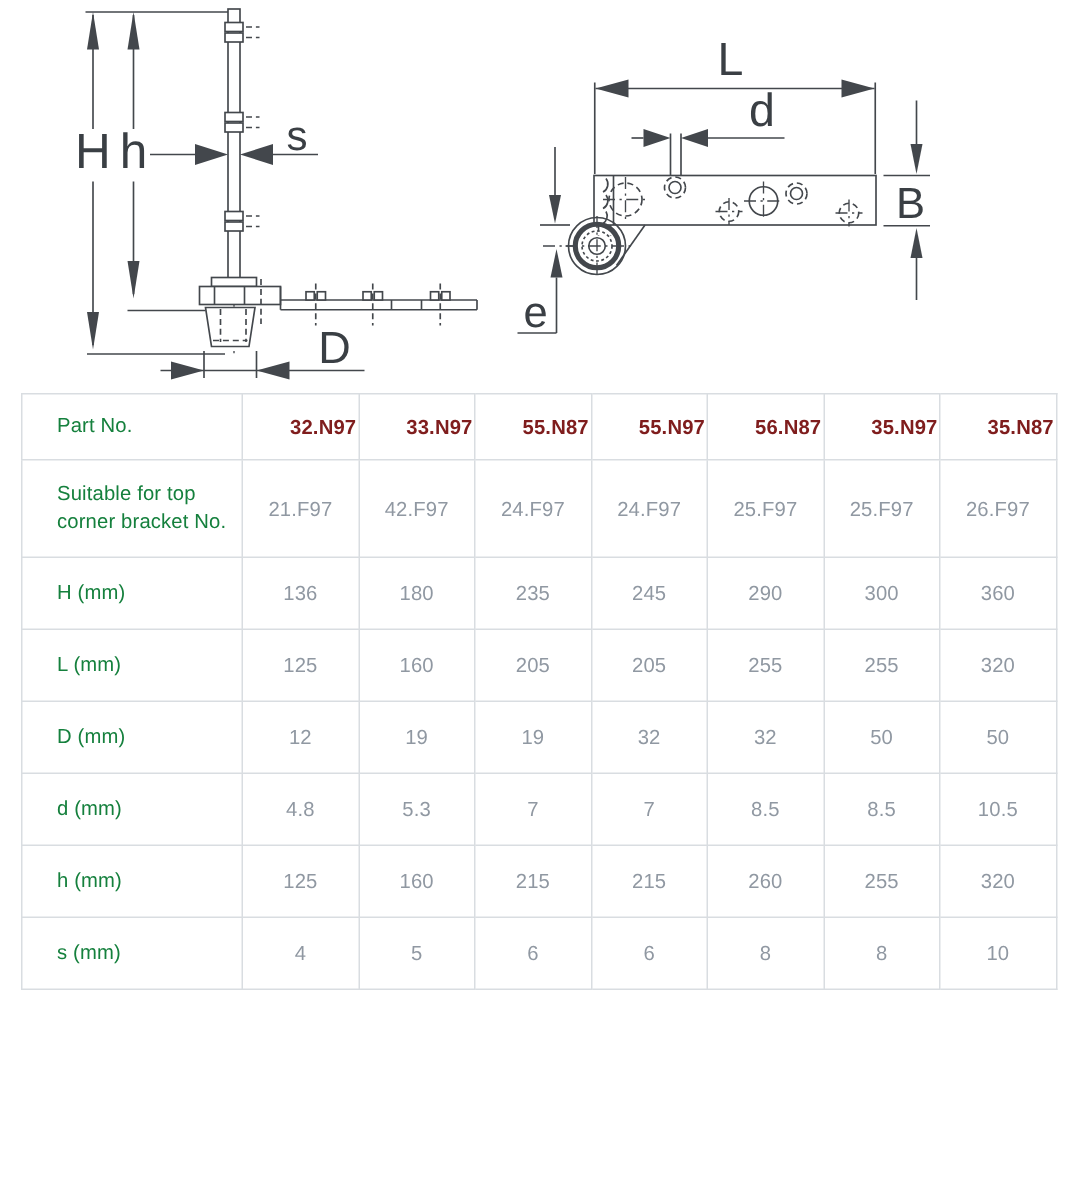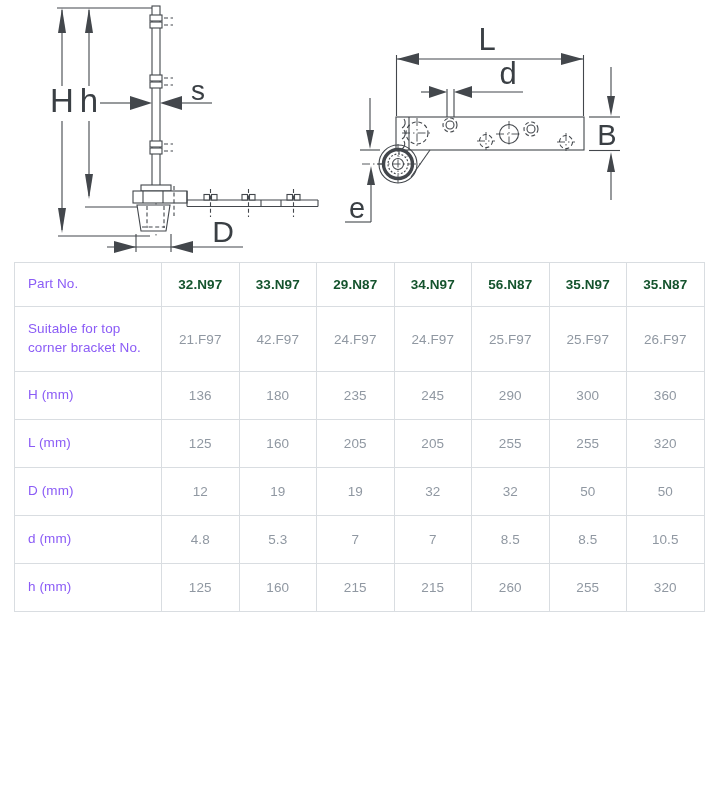--- a/index.html
+++ b/index.html
@@ -28,22 +28,22 @@
     position:absolute;left:14px;top:262px;width:690px;
     border-collapse:collapse;table-layout:fixed;background:#fff;
   }
   table.spec td{
     border:1px solid #d9dde1;vertical-align:middle;
     font-size:13.5px;letter-spacing:.1px;
   }
   tr.r-head td{height:41px;}
   tr.r-tall td{height:62px;}
   tr.r-std td{height:45px;}
-  td.lbl{color:#8b5cf6;text-align:left;padding-left:13px;line-height:1.4;}
-  td.pn{color:#14532d;font-weight:bold;text-align:center;font-size:14px;}
+  td.lbl{color:#15803d;text-align:left;padding-left:23px;line-height:1.4;}
+  td.pn{color:#7f1d1d;font-weight:bold;text-align:right;font-size:14px;}
   td.val{color:#9098a2;text-align:center;}
 </style>
 </head>
 <body>
 
 <svg id="drawings" width="720" height="260" viewBox="0 0 720 260">
 
   <g>
 
     <line x1="57" y1="8" x2="160" y2="8"></line>
@@ -213,22 +213,22 @@
 <table class="spec">
   <colgroup>
     <col style="width:147px">
     <col span="7" style="width:77.5px">
   </colgroup>
   <tbody>
   <tr class="r-head">
     <td class="lbl">Part No.</td>
     <td class="pn">32.N97</td>
     <td class="pn">33.N97</td>
-    <td class="pn">29.N87</td>
-    <td class="pn">34.N97</td>
+    <td class="pn">55.N87</td>
+    <td class="pn">55.N97</td>
     <td class="pn">56.N87</td>
     <td class="pn">35.N97</td>
     <td class="pn">35.N87</td>
   </tr>
   <tr class="r-tall">
     <td class="lbl">Suitable for top corner bracket No.</td>
     <td class="val">21.F97</td>
     <td class="val">42.F97</td>
     <td class="val">24.F97</td>
     <td class="val">24.F97</td>
@@ -279,14 +279,24 @@
   <tr class="r-std">
     <td class="lbl">h (mm)</td>
     <td class="val">125</td>
     <td class="val">160</td>
     <td class="val">215</td>
     <td class="val">215</td>
     <td class="val">260</td>
     <td class="val">255</td>
     <td class="val">320</td>
   </tr>
+  <tr class="r-std">
+    <td class="lbl">s (mm)</td>
+    <td class="val">4</td>
+    <td class="val">5</td>
+    <td class="val">6</td>
+    <td class="val">6</td>
+    <td class="val">8</td>
+    <td class="val">8</td>
+    <td class="val">10</td>
+  </tr>
   </tbody>
 </table>
 
 </body></html>

